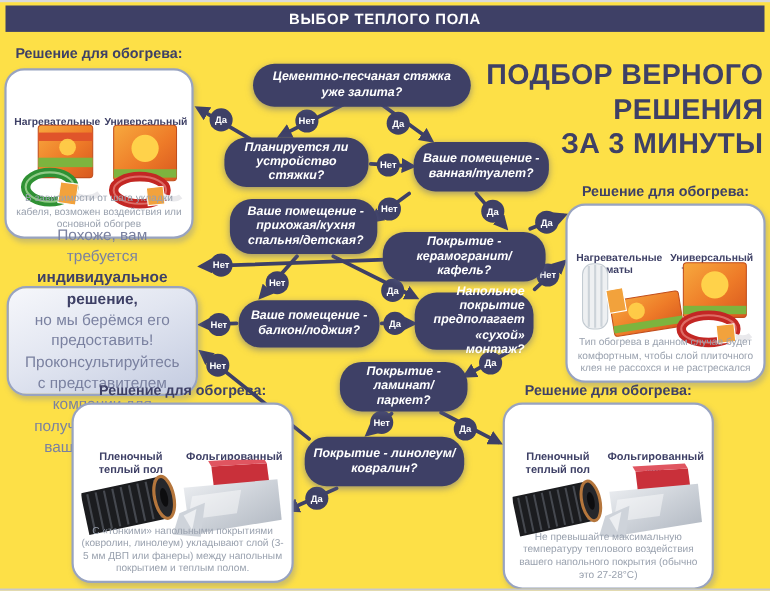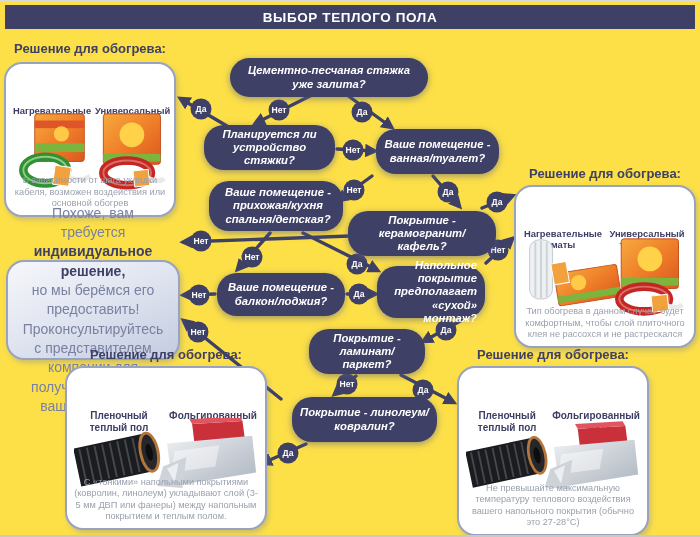--- a/index.html
+++ b/index.html
@@ -49,20 +49,25 @@
       <linearGradient id="gFoil" x1="0" y1="0" x2="1" y2="1">
         <stop offset="0" stop-color="#eef0f3"></stop>
           <stop offset=".5" stop-color="#ccd1d8"></stop>
           <stop offset="1" stop-color="#aeb5bf"></stop>
       </linearGradient>
     </defs>
   </svg>
 
   <div class="topbar">ВЫБОР ТЕПЛОГО ПОЛА</div>
 
+  <div class="headline">
+    <div>ПОДБОР ВЕРНОГО</div>
+    <div>РЕШЕНИЯ</div>
+    <div>ЗА 3 МИНУТЫ</div>
+  </div>
 
   <svg class="edges" width="700" height="537" viewBox="0 0 700 537">
     <defs>
       <marker id="ah" viewBox="0 0 10 10" refX="6.5" refY="5" markerWidth="4.0" markerHeight="4.0" orient="auto">
         <path d="M0,0 L10,5 L0,10 z" fill="#3e4066"></path>
       </marker>
     </defs>
     <g stroke="#3e4066" stroke-width="3.4" stroke-linecap="round" fill="none">
       <line x1="312" y1="93" x2="256" y2="121" marker-end="url(#ah)"></line>
       <line x1="347" y1="93" x2="391" y2="125" marker-end="url(#ah)"></line>
@@ -124,21 +129,21 @@
   </svg>
 
   <div class="node" style="left:230px;top:56px;width:198px;height:39px;">Цементно-песчаная стяжка уже залита?</div>
   <div class="node" style="left:204px;top:123px;width:131px;height:45px;">Планируется ли устройство стяжки?</div>
   <div class="node" style="left:376px;top:127px;width:123px;height:45px;">Ваше помещение - ванная/туалет?</div>
   <div class="node" style="left:209px;top:179px;width:134px;height:50px;padding-left:12px;">Ваше помещение - прихожая/кухня спальня/детская?</div>
   <div class="node" style="left:348px;top:209px;width:148px;height:45px;">Покрытие - керамогранит/кафель?</div>
   <div class="node" style="left:217px;top:271px;width:128px;height:43px;">Ваше помещение - балкон/лоджия?</div>
   <div class="node" style="left:377px;top:264px;width:108px;height:52px;text-align:right;">Напольное покрытие предполагает «сухой» монтаж?</div>
   <div class="node" style="left:309px;top:327px;width:116px;height:45px;">Покрытие - ламинат/паркет?</div>
-  <div class="node" style="left:292px;top:395px;width:145px;height:45px;">Покрытие - линолеум/ковралин?</div>
+  <div class="node" style="left:277px;top:395px;width:145px;height:45px;">Покрытие - линолеум/ковралин?</div>
 
   <div class="sol-header" style="left:4px;top:39px;width:172px;">Решение для обогрева:</div>
   <div class="sol-box" style="left:4px;top:60px;width:172px;height:155px;">
     <div class="sol-labels">
       <div class="sol-label">Нагревательные секции</div>
       <div class="sol-label">Универсальный теплый пол</div>
     </div>
     <div class="sol-products">
       <svg width="156" height="80" viewBox="0 0 160 84">
         <rect x="22" y="3" width="52" height="50" rx="3" fill="url(#gOrange)" stroke="#c24e1c"></rect>

